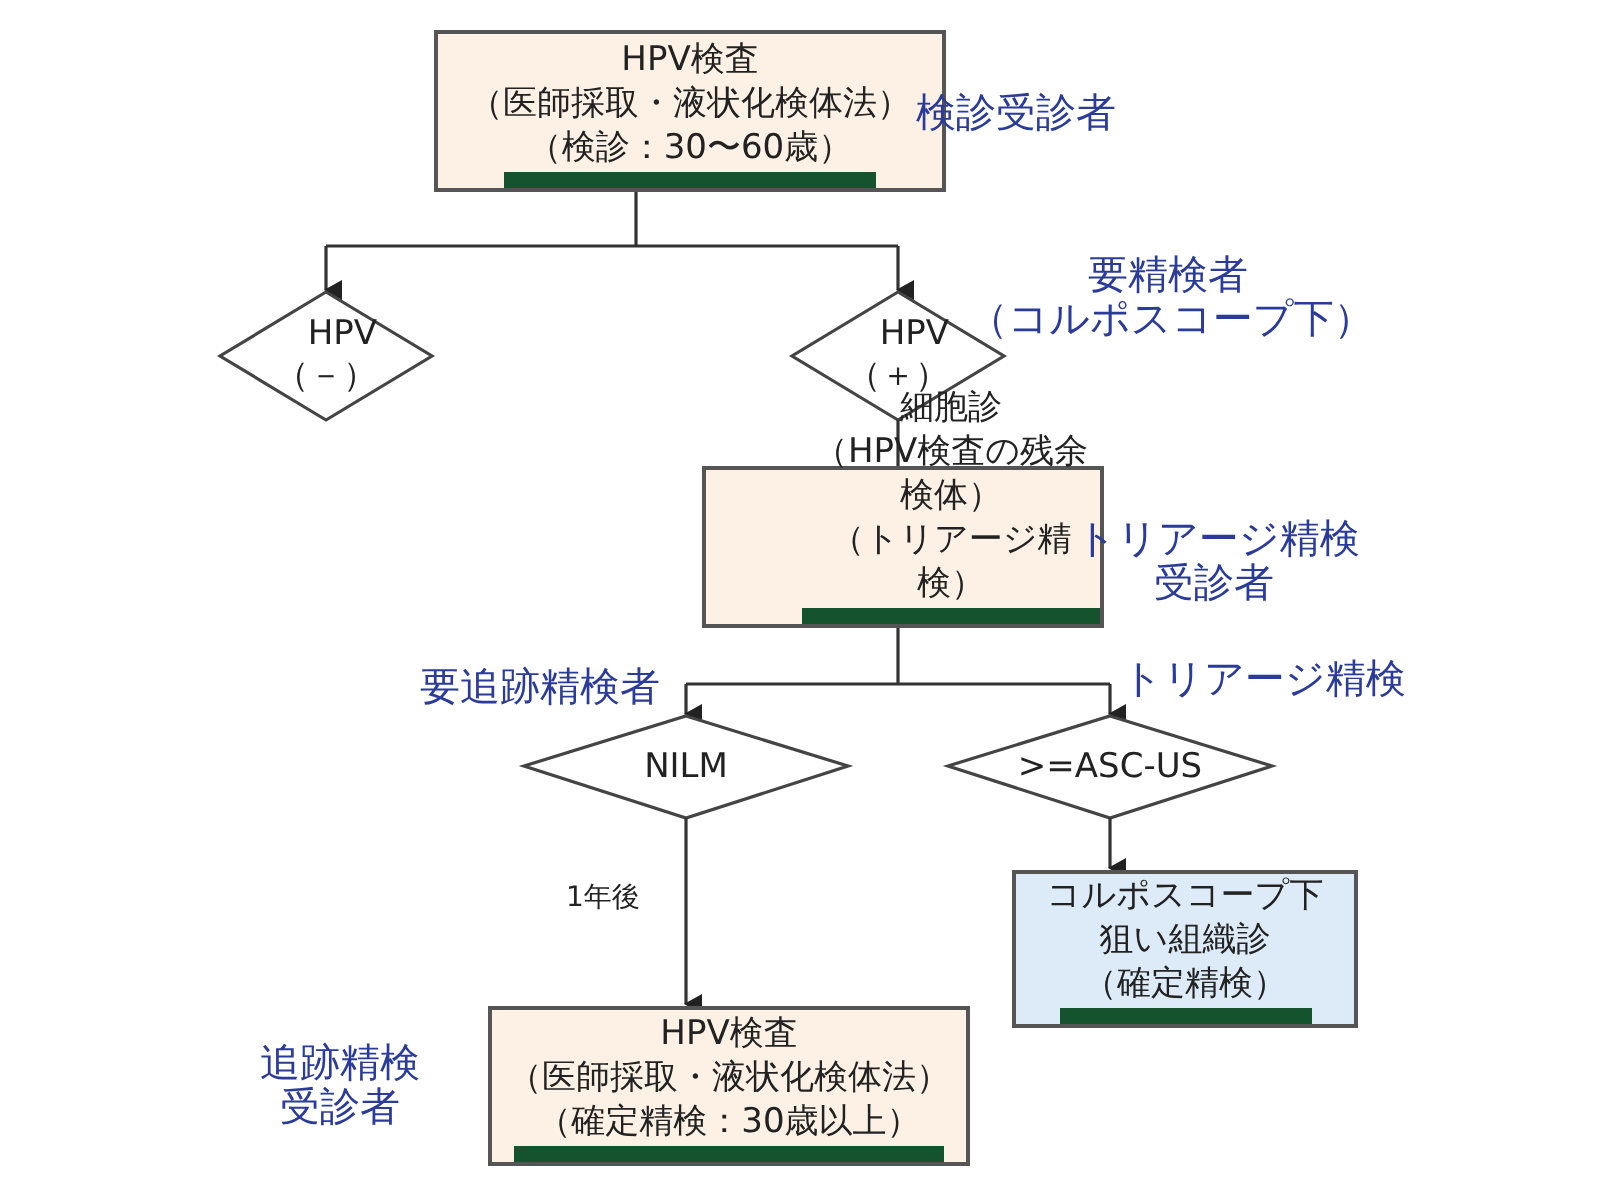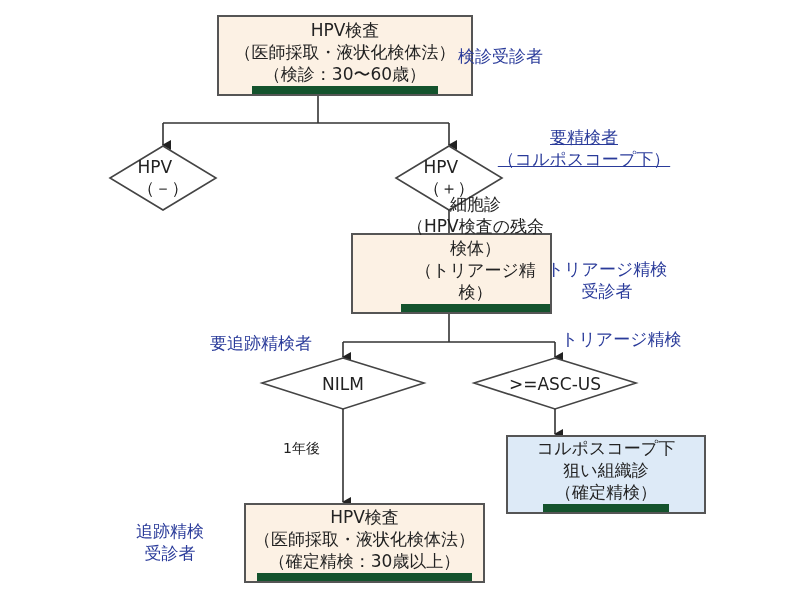--- a/index.html
+++ b/index.html
@@ -5,23 +5,23 @@
   html, body { margin:0; padding:0; background:#ffffff; }
   body { width:800px; height:600px; position:relative; overflow:hidden;
          font-family:"DejaVu Sans", "Liberation Sans", sans-serif; color:#222; }
   svg.lines { position:absolute; left:0; top:0; width:800px; height:600px; }
   .box { position:absolute; border:2px solid #555; box-sizing:border-box;
          display:flex; flex-direction:column; align-items:center; justify-content:flex-end;
          text-align:center; font-size:17px; line-height:22px; color:#222;margin-left:24px; }
   .box.beige { background:#fcf1e4; }
   .box.blue  { background:#ddeaf7; }
   .box .ul { border-bottom:8px solid #14532d; padding:0 12px 1px; }
-  .label { position:absolute; color:#2a3b9a; font-size:17px; line-height:22px;
+  .label { position:absolute; color:#2a3b9a; font-size:20px; line-height:22px;
            text-align:center; white-space:nowrap; }
-  .dtext { position:absolute; text-align:left; font-size:17px; line-height:21px; color:#222;
+  .dtext { position:absolute; text-align:right; font-size:17px; line-height:21px; color:#222;
            white-space:nowrap; transform:translate(-50%,-50%); }
   .note { position:absolute; font-size:14px; color:#222; }
 </style>
 </head>
 <body>
 
 <svg class="lines" viewBox="0 0 800 600">
   <defs>
     <marker id="arrow" markerWidth="10" markerHeight="10" refX="5" refY="8" orient="auto" markerUnits="userSpaceOnUse">
       <path d="M0,0 L10,0 L5,9 z" fill="#222"></path>
@@ -60,21 +60,21 @@
 
 <div class="dtext" style="left:163px; top:178px;">
   <div>HPV</div>
   <div>（－）</div>
 </div>
 <div class="dtext" style="left:449px; top:178px;">
   <div>HPV</div>
   <div>（＋）</div>
 </div>
 
-<div class="label" style="left:484px; top:126px; width:200px;text-decoration:underline;">
+<div class="label" style="left:484px; top:126px; width:200px;">
   <div>要精検者</div>
   <div>（コルポスコープ下）</div>
 </div>
 
 <div class="box beige" style="left:327px; top:233px; width:201px; height:81px;padding-left:48px;">
   <div>細胞診</div>
   <div>（HPV検査の残余検体）</div>
   <div class="ul">（トリアージ精検）</div>
 </div>
 <div class="label" style="left:538px; top:258px; width:138px;">
@@ -83,21 +83,21 @@
 </div>
 
 <div class="label" style="left:210px; top:332px;">要追跡精検者</div>
 <div class="label" style="left:561px; top:328px;">トリアージ精検</div>
 
 <div class="dtext" style="left:343px; top:384px;">NILM</div>
 <div class="dtext" style="left:555px; top:384px;">&gt;=ASC-US</div>
 
 <div class="note" style="left:283px; top:440px;">1年後</div>
 
-<div class="box blue" style="left:482px; top:435px; width:200px; height:79px;">
+<div class="box blue" style="left:482px; top:435px; width:173px; height:79px;">
   <div>コルポスコープ下</div>
   <div>狙い組織診</div>
   <div class="ul">（確定精検）</div>
 </div>
 
 <div class="box beige" style="left:220px; top:503px; width:241px; height:80px;">
   <div>HPV検査</div>
   <div>（医師採取・液状化検体法）</div>
   <div class="ul">（確定精検：30歳以上）</div>
 </div>

